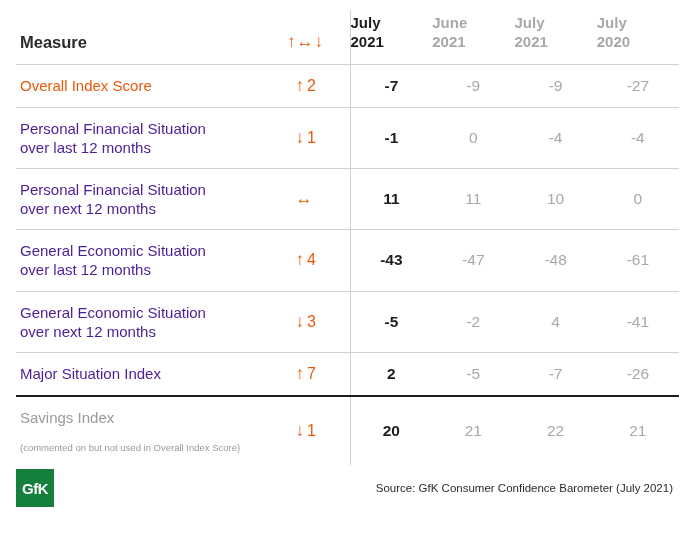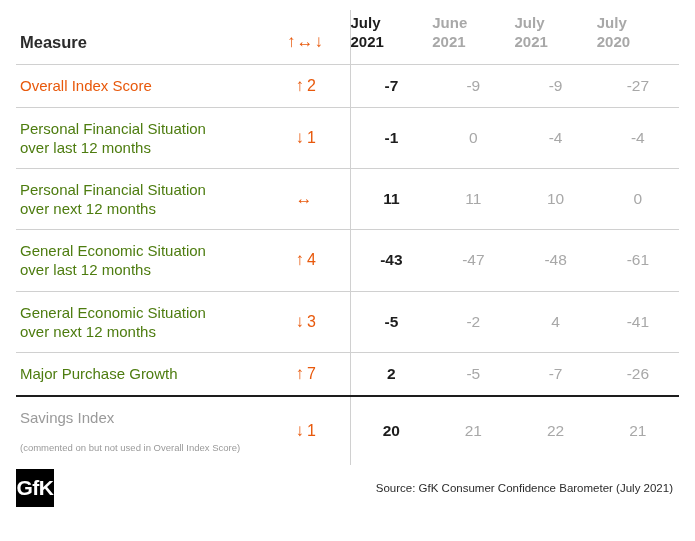--- a/index.html
+++ b/index.html
@@ -68,21 +68,21 @@
   
   tbody td {
     border-bottom: 1px solid #d0d0d0;
     padding: 11px 0;
     vertical-align: middle;
   }
   td.measure {
     text-align: left;
     font-size: 15px;
     line-height: 1.28;
-    color: #4d7c0f;
+    color: #4c1d95;
     padding-left: 4px;
   }
   tr.highlight td.measure { color: #e8590c; }
   tr.muted td.measure { color: #9a9a9a; }
   td.measure .sub {
     display: block;
     font-size: 9.5px;
     line-height: 1.25;
     color: #9a9a9a;
     margin-top: 15px;
@@ -127,23 +127,23 @@
     align-items: center;
     justify-content: space-between;
   }
   .brand {
     display: flex;
     align-items: center;
   }
   .brand .logo-box {
     width: 38px;
     height: 38px;
-    background: #000000;
+    background: #15803d;
     color: #ffffff;
-    font-size: 21px;
+    font-size: 15px;
     font-weight: bold;
     display: flex;
     align-items: center;
     justify-content: center;
     letter-spacing: -0.5px;
   }
   .brand .tagline {
     margin-left: 9px;
     font-size: 9.5px;
     line-height: 1.35;
@@ -258,21 +258,21 @@
           <span class="arw">↓</span><span>3</span>
         </td>
         <td class="val current">-5</td>
         <td class="val past">-2</td>
         <td class="val past">4</td>
         <td class="val past">-41</td>
       </tr>
 
       <tr class="thick-bottom">
         <td class="measure">
-          <span>Major Purchase Growth</span>
+          <span>Major Situation Index</span>
         </td>
         <td class="trend">
           <span class="arw">↑</span><span>7</span>
         </td>
         <td class="val current">2</td>
         <td class="val past">-5</td>
         <td class="val past">-7</td>
         <td class="val past">-26</td>
       </tr>
 

